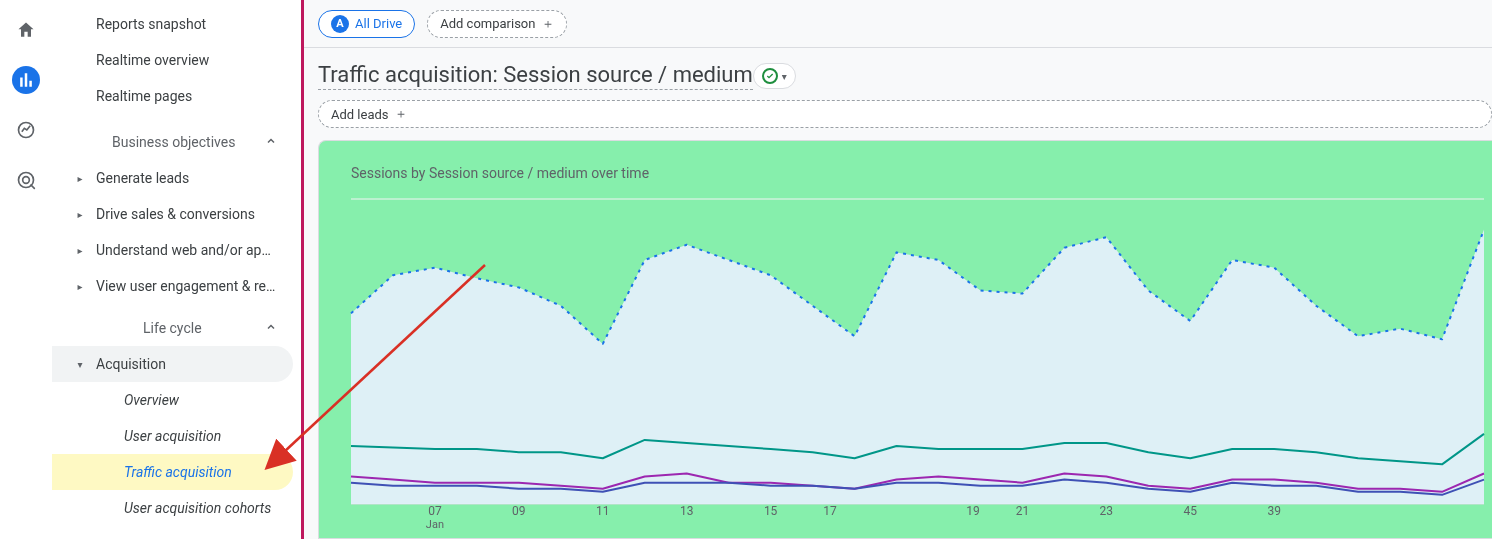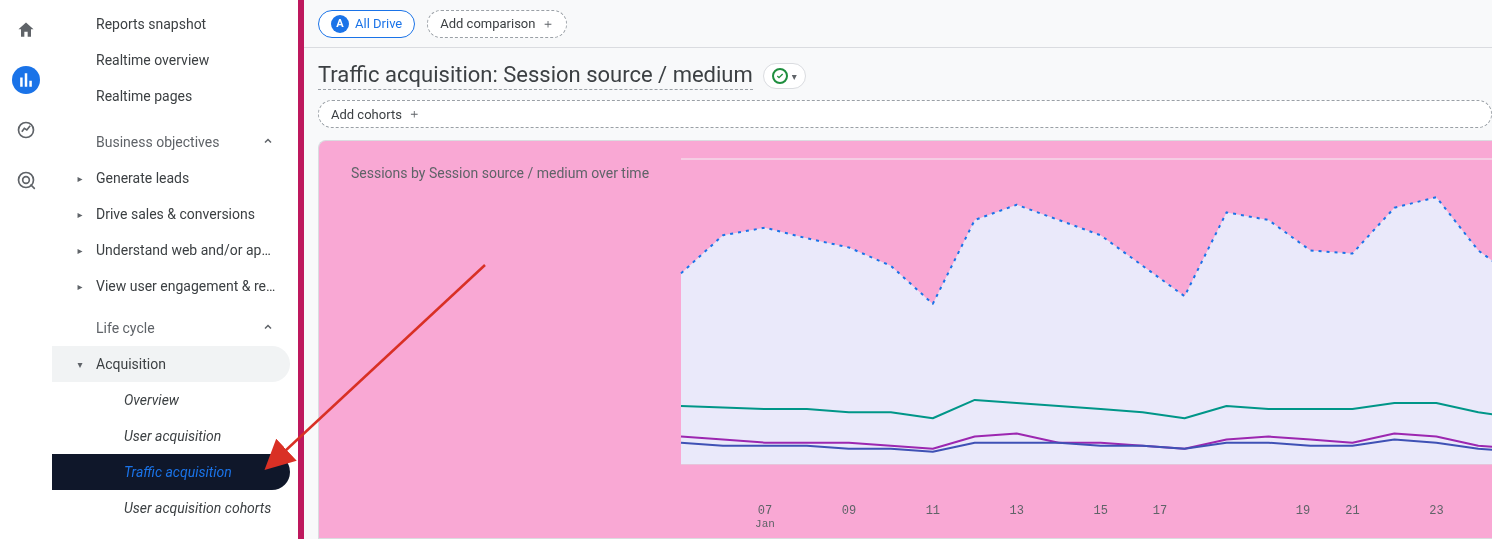--- a/index.html
+++ b/index.html
@@ -20,39 +20,39 @@
     width: 28px; height: 28px; border-radius: 50%;
     display: flex; align-items: center; justify-content: center;
     color: #5f6368; cursor: pointer;
   }
   .rail-btn.active { background: #1a73e8; color: #fff; }
   .rail-btn svg { width: 20px; height: 20px; }
 
   
   .side-nav {
     width: 252px; background: #fff; padding-top: 6px; flex-shrink: 0;
-    font-size: 14px; border-right: 6px solid #be185d;
+    font-size: 14px; border-right: 3px solid #be185d;
   }
   .nav-item {
     display: flex; align-items: center; height: 36px; padding-left: 20px;
     cursor: pointer; border-radius: 0 18px 18px 0; margin-right: 8px;
     position: relative;
   }
   .nav-item .tri {
     width: 16px; margin-right: 8px; display: flex; justify-content: center;
     color: #5f6368; font-size: 10px;
   }
   .nav-item.no-tri .tri { visibility: hidden; }
   .nav-item.heading { color: #5f6368; }
   .nav-item.heading .chev {
     margin-left: auto; margin-right: 16px; color: #5f6368;
   }
   .nav-item.bold { color: #3c4043; }
   .nav-item.sub2 { padding-left: 72px; font-style: italic; }
-  .nav-item.selected { background: #0f172a; color: #1a73e8; }
+  .nav-item.selected { background: #fef9c3; color: #1a73e8; }
   .nav-item.active-parent { background: #f1f3f4; }
   .nav-item .label {
     white-space: nowrap; overflow: hidden; text-overflow: ellipsis;
     max-width: 180px;
   }
 
   
   .main { flex: 1; display: flex; flex-direction: column; overflow: hidden; }
   .toolbar {
     height: 48px; display: flex; align-items: center; padding-left: 14px;
@@ -67,54 +67,54 @@
     width: 18px; height: 18px; border-radius: 50%; background: #1a73e8;
     color: #fff; font-size: 11px; font-weight: 700; display: flex;
     align-items: center; justify-content: center;
   }
   .chip.dashed {
     border: 1px dashed #9aa0a6; color: #3c4043;
   }
   .chip.dashed .plus { font-weight: 400; color: #5f6368; }
 
   .title-row {
-    display: flex; align-items: center; padding: 14px 0 10px 14px; gap: 10px;
+    display: flex; align-items: center; padding: 14px 0 10px 14px; 
   }
   .page-title {
     font-size: 22px; color: #3c4043; border-bottom: 1px dashed #9aa0a6;
     padding-bottom: 2px;
   }
   .status-pill {
     display: flex; align-items: center; gap: 4px; height: 26px;
     padding: 0 8px; border: 1px solid #dadce0; border-radius: 13px;
     background: #fff;
   }
   .status-pill .check {
     width: 16px; height: 16px; border-radius: 50%; border: 2px solid #1e8e3e;
     display: flex; align-items: center; justify-content: center;
   }
   .status-pill .caret { color: #5f6368; font-size: 10px; }
 
   .filter-row { padding: 0 0 12px 14px; }
 
   
   .card {
-    margin-left: 14px; background: #f9a8d4; border: 1px solid #dadce0;
+    margin-left: 14px; background: #86efac; border: 1px solid #dadce0;
     border-right: none; border-radius: 8px 0 0 0; flex: 1;
-    display: flex; flex-direction: row; overflow: hidden;
+    display: flex; flex-direction: column; overflow: hidden;
   }
   .card-title {
     font-size: 14px; color: #5f6368; padding: 24px 0 0 32px;
   }
   .chart-wrap { position: relative; flex: 1; }
   .chart-wrap svg { position: absolute; inset: 0; }
 
   .x-labels {
     position: absolute; left: 0; right: 0; bottom: 4px; height: 30px;
-    font-size: 12px; color: #5f6368; font-family: Liberation Mono, monospace;
+    font-size: 12px; color: #5f6368;
   }
   .x-label { position: absolute; transform: translateX(-50%); text-align:center;}
   .x-label .sub { font-size: 11px; }
 
   
   .arrow {
     position: absolute; pointer-events: none;
   }
 </style>
 </head>
@@ -155,21 +155,21 @@
     </div>
     <div class="nav-item no-tri">
       <span class="tri"></span>
       <span class="label">Realtime overview</span>
     </div>
     <div class="nav-item no-tri">
       <span class="tri"></span>
       <span class="label">Realtime pages</span>
     </div>
 
-    <div class="nav-item heading no-tri" style="margin-top:10px;">
+    <div class="nav-item heading no-tri" style="margin-top:10px;gap:16px;">
       <span class="tri"></span>
       <span class="label">Business objectives</span>
       <span class="chev">
         <svg width="12" height="12" viewBox="0 0 24 24" fill="none" stroke="currentColor" stroke-width="3">
             <path d="M6 15l6-6 6 6"></path>
           </svg>
       </span>
     </div>
     <div class="nav-item bold">
       <span class="tri">▸</span>
@@ -181,21 +181,21 @@
     </div>
     <div class="nav-item bold">
       <span class="tri">▸</span>
       <span class="label">Understand web and/or app t…</span>
     </div>
     <div class="nav-item bold">
       <span class="tri">▸</span>
       <span class="label">View user engagement &amp; rete…</span>
     </div>
 
-    <div class="nav-item heading no-tri" style="margin-top:6px;">
+    <div class="nav-item heading no-tri" style="margin-top:6px;gap:47px;">
       <span class="tri"></span>
       <span class="label">Life cycle</span>
       <span class="chev">
         <svg width="12" height="12" viewBox="0 0 24 24" fill="none" stroke="currentColor" stroke-width="3">
             <path d="M6 15l6-6 6 6"></path>
           </svg>
       </span>
     </div>
     <div class="nav-item bold active-parent">
       <span class="tri">▾</span>
@@ -234,21 +234,21 @@
           <svg width="8" height="8" viewBox="0 0 24 24" fill="none" stroke="#1e8e3e" stroke-width="4">
               <path d="M4 12l5 5L20 6"></path>
             </svg>
         </span>
         <span class="caret">▾</span>
       </span>
     </div>
 
     <div class="filter-row">
       <div class="chip dashed">
-        <span>Add cohorts</span>
+        <span>Add leads</span>
         <span class="plus">＋</span>
       </div>
     </div>
 
     <div class="card">
       <div class="card-title">Sessions by Session source / medium over time</div>
       <div class="chart-wrap">
         <svg id="chart-svg" preserveAspectRatio="none" viewBox="0 0 1173 357" width="1173" height="357">
             <line x1="32" y1="323" x2="1165" y2="323" stroke="#dadce0" stroke-width="1"></line>
             <line x1="32" y1="18" x2="1165" y2="18" stroke="#f1f3f4" stroke-width="1"></line>

